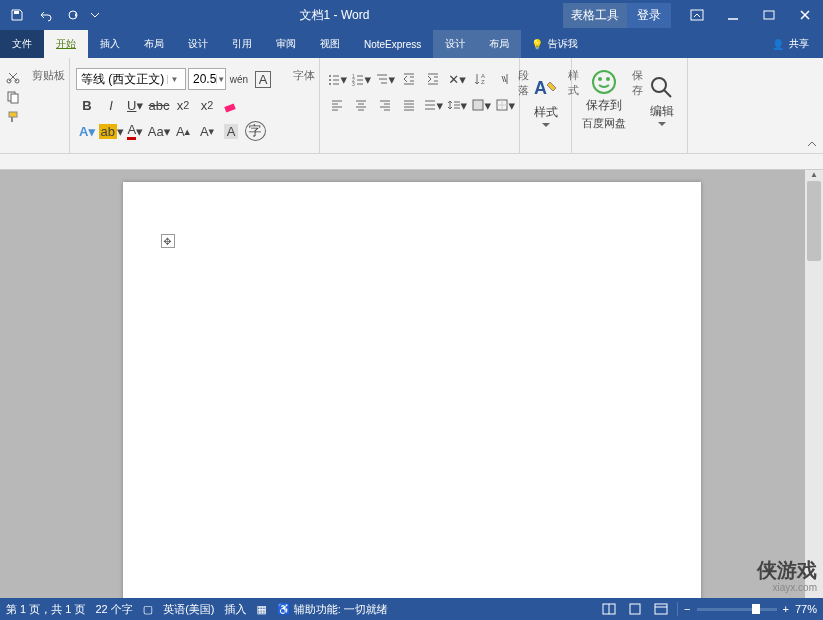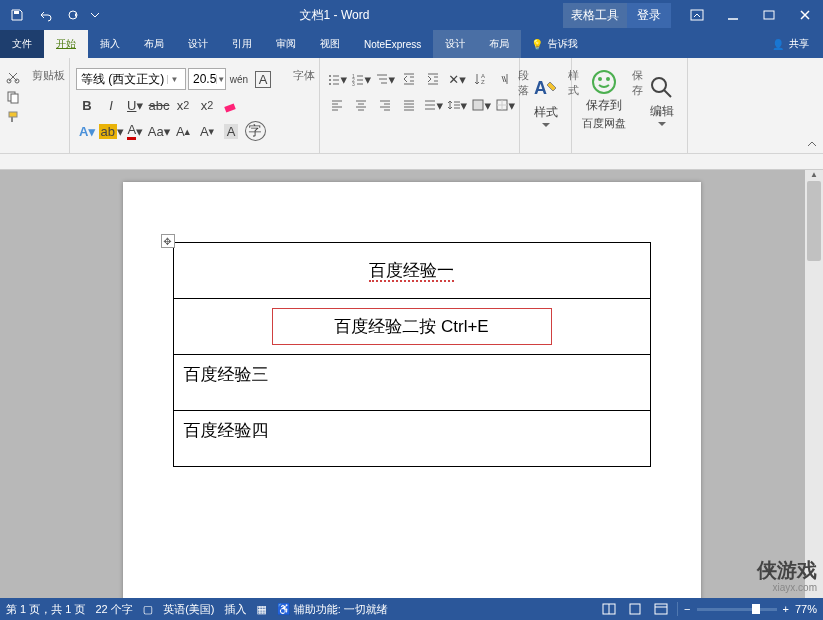--- a/index.html
+++ b/index.html
@@ -363,38 +363,20 @@
 
   <svg class="collapse-btn" width="14" height="14">
       <path d="M3 5l4 4 4-4" fill="none" stroke="#666" transform="rotate(180 7 7)"></path>
     </svg>
 </div>
 
 <div class="doc-area">
   <div class="ruler"></div>
   <div class="page">
     <div class="table-anchor">✥</div>
-    <table class="doc-table">
-      <tbody>
-          <tr>
-            <td class="center"><span class="squiggle">百度经验一</span></td>
-          </tr>
-      <tr>
-            <td class="center">
-              <div class="red-box"><span>百度经验二按 Ctrl+E</span></div>
-            </td>
-          </tr>
-      <tr>
-            <td><span>百度经验三</span></td>
-          </tr>
-      <tr>
-            <td><span>百度经验四</span></td>
-          </tr>
-    </tbody>
-      </table>
   </div>
   <div class="scrollbar-v">
     <div style="text-align:center;font-size:8px;color:#666">▲</div>
     <div class="scroll-thumb"></div>
   </div>
 </div>
 
 <div class="statusbar">
   <span>第 1 页，共 1 页</span>
   <span>22 个字</span>

